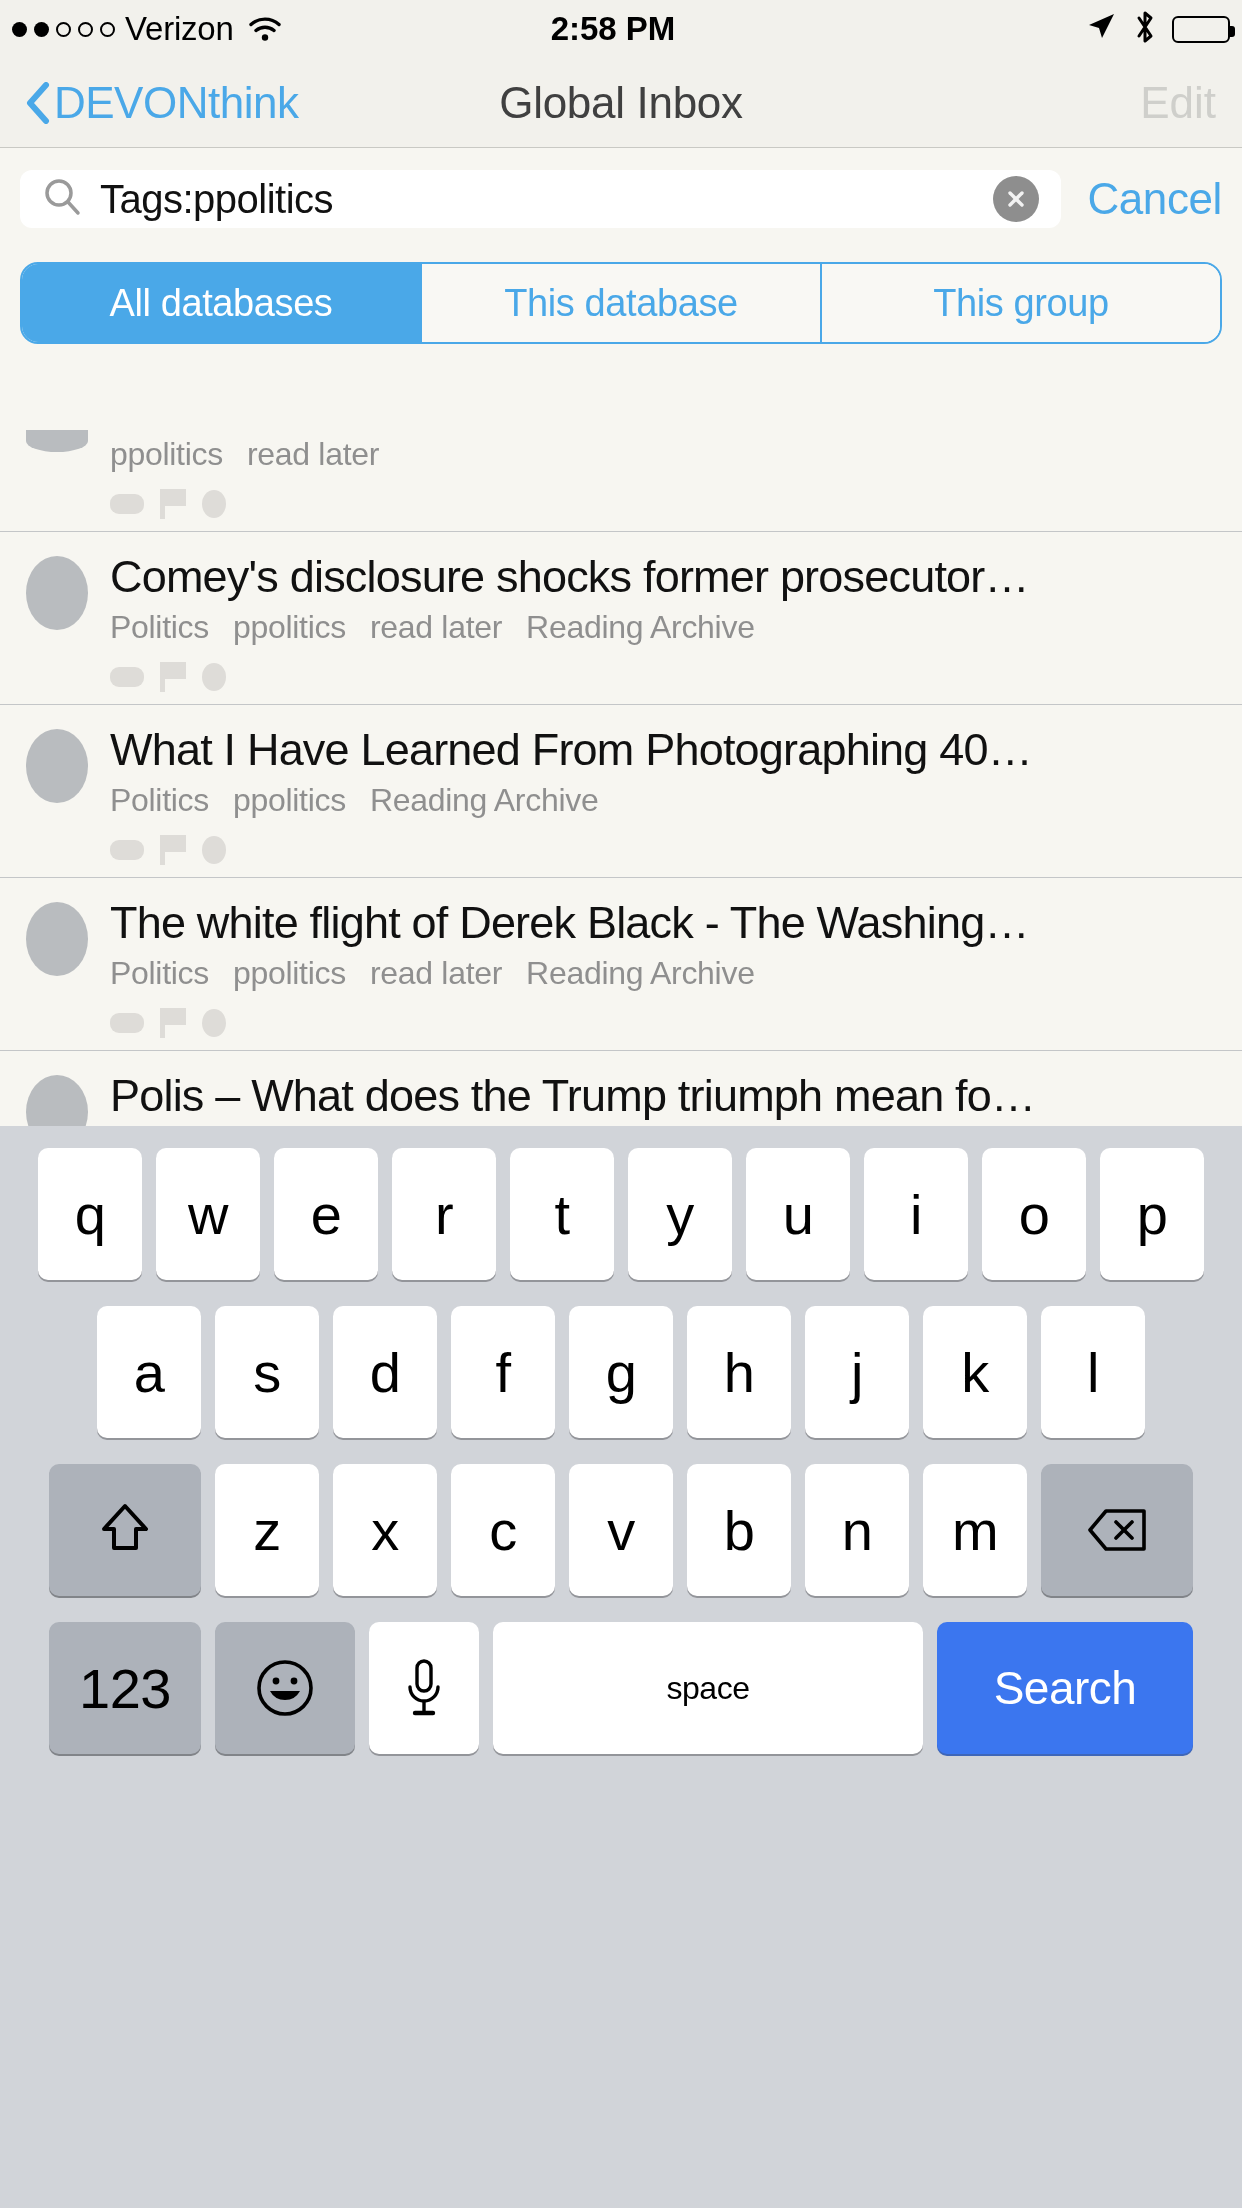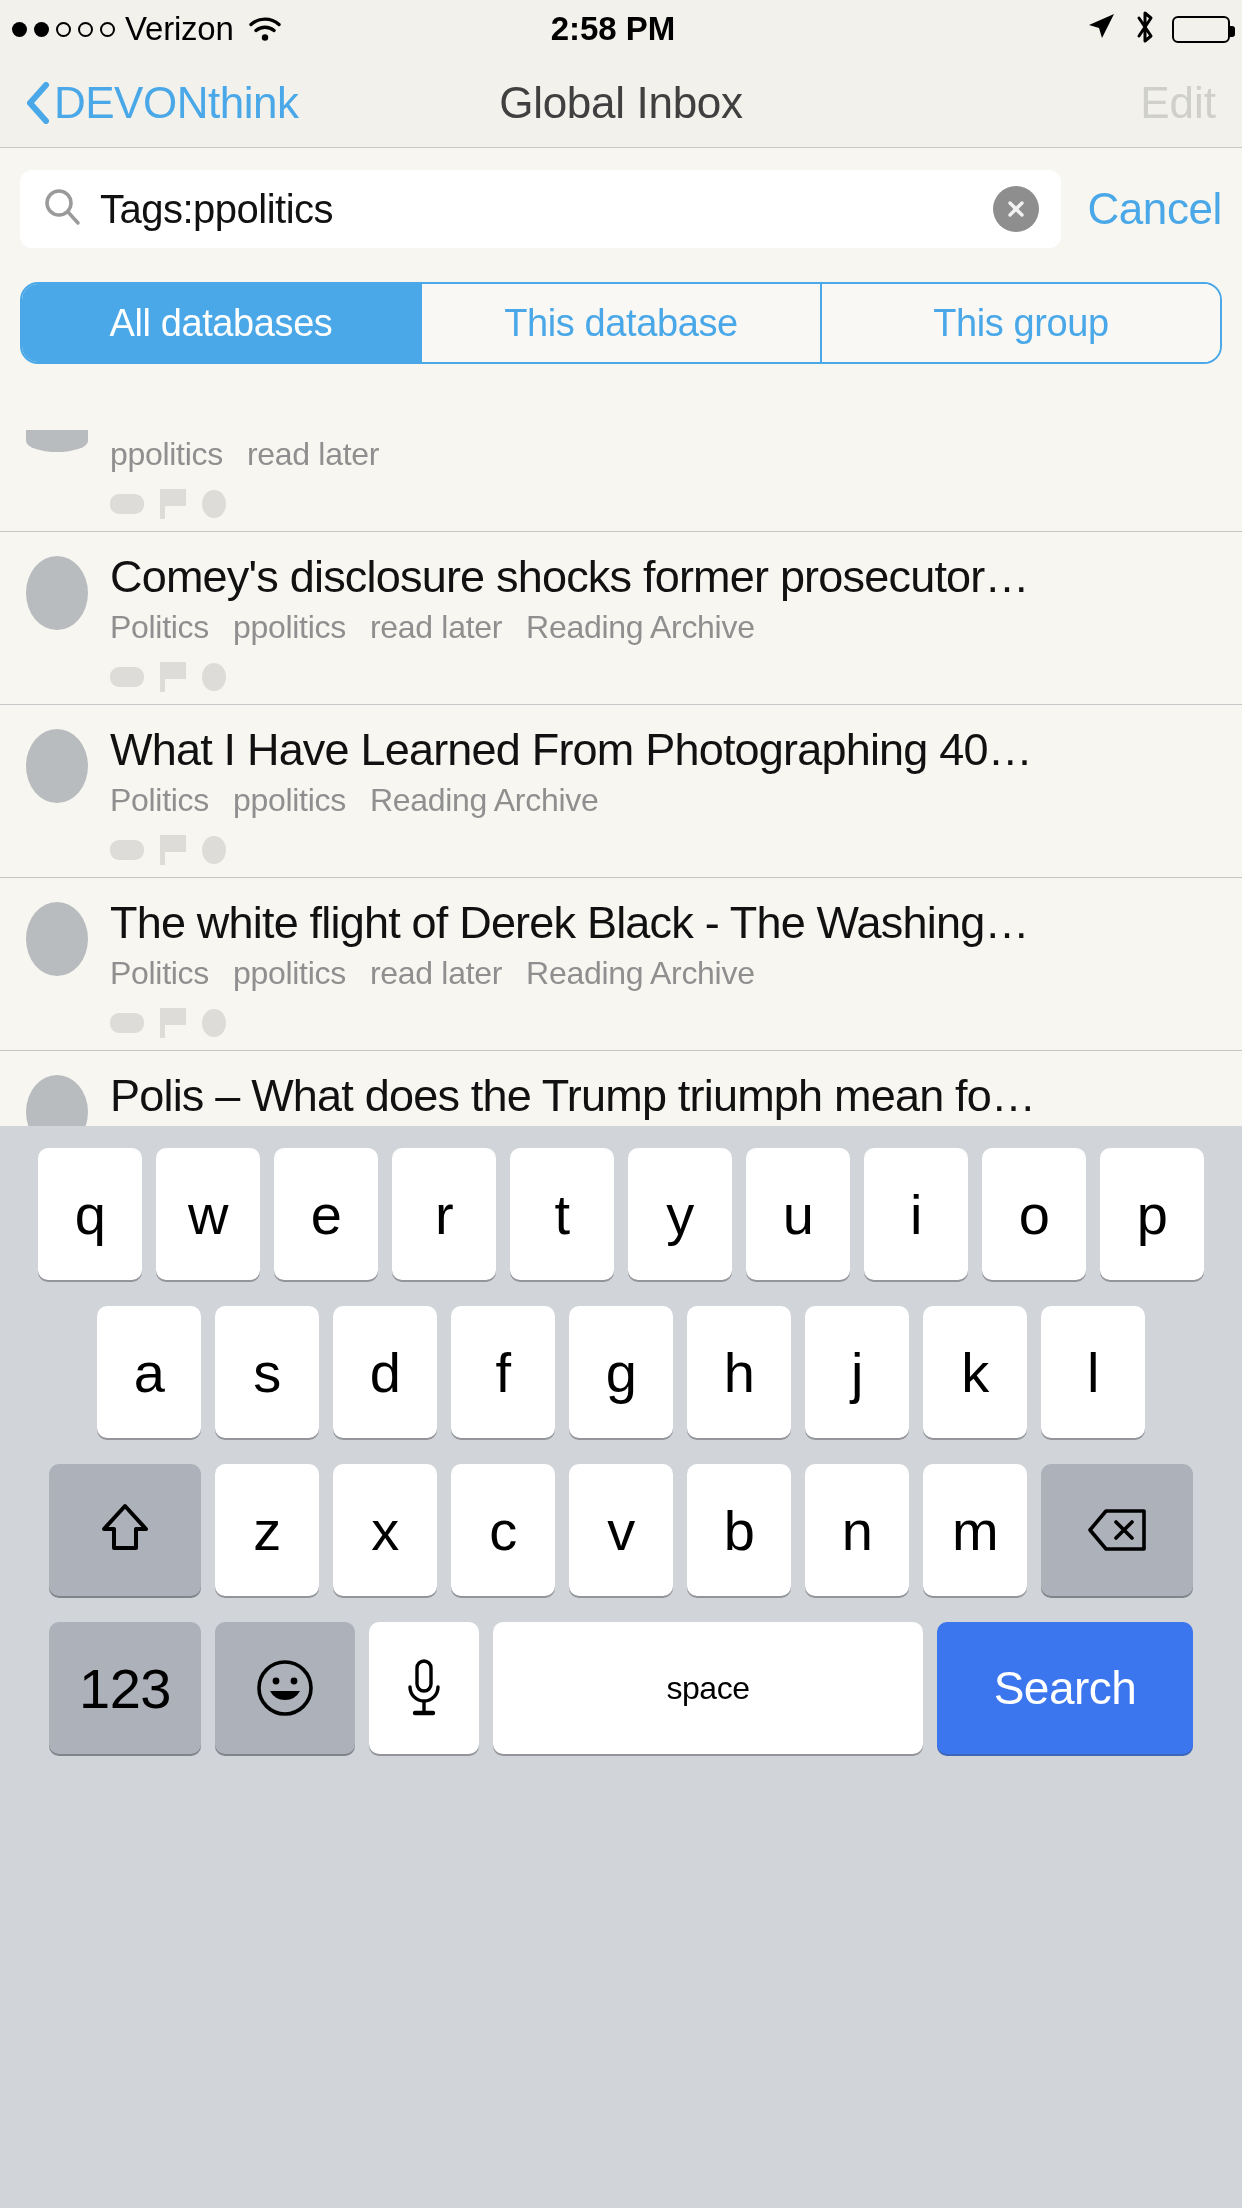--- a/index.html
+++ b/index.html
@@ -59,21 +59,21 @@
   .nav-title{
     position:absolute; left:0;right:0;top:0;height:90px;
     display:flex;align-items:center;justify-content:center;
     font-size:44px; color:#404040; letter-spacing:-0.3px;
   }
   .nav-edit{ margin-left:auto; font-size:44px; color:#cfcfcb; z-index:3;}
 
   
   #search-area{ padding:22px 20px 0 20px; background:#f7f6f1; display:flex; align-items:center; }
   #search-field{
-    flex:1; height:78px; background:#fff; border-radius:12px;
+    flex:1; height:58px; background:#fff; border-radius:12px;
     display:flex; align-items:center; padding:0 22px; gap:18px;
   }
   .mag{ flex:none; }
   #search-value{
     flex:1; font-size:40px; color:#111; letter-spacing:-0.5px; white-space:nowrap; overflow:hidden;
   }
   .clear-btn{
     width:46px;height:46px;border-radius:50%;background:#8e8e8e;
     display:flex;align-items:center;justify-content:center; flex:none; cursor:pointer;
   }

